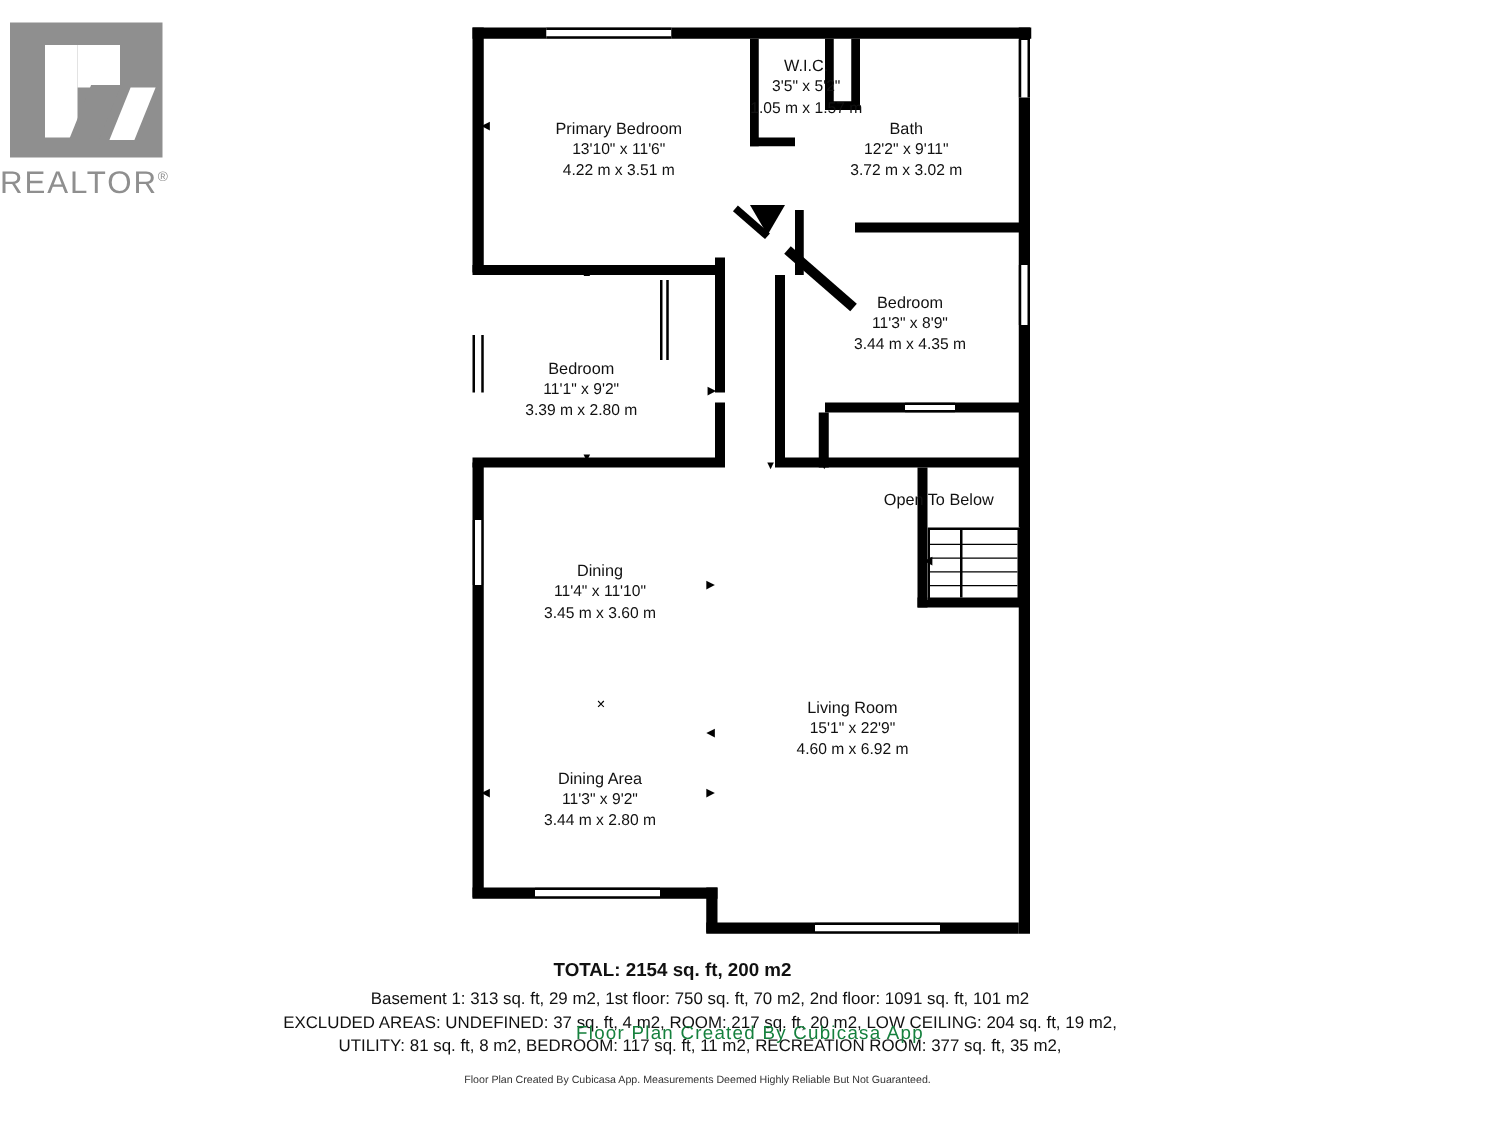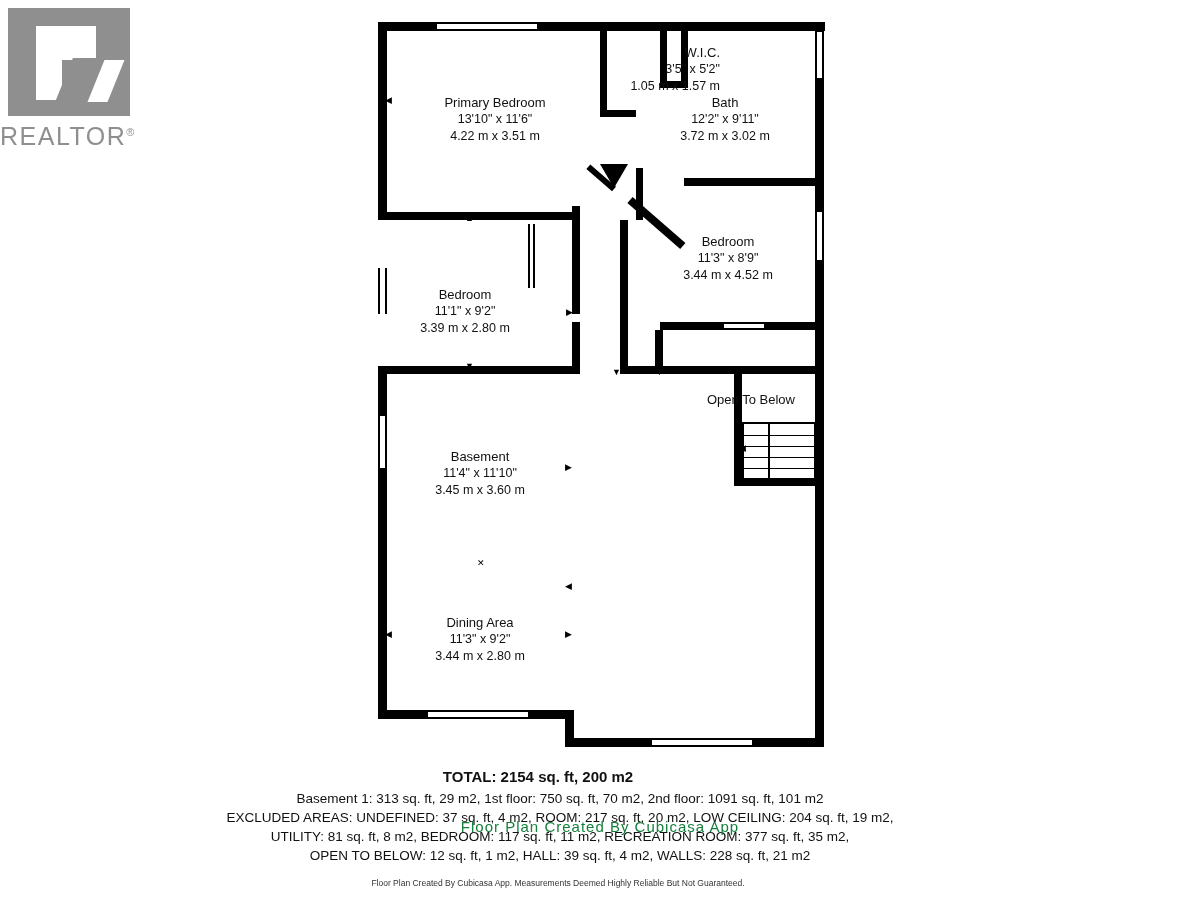--- a/index.html
+++ b/index.html
@@ -13,21 +13,21 @@
     position: relative;
     font-family: "Liberation Sans", sans-serif;
     color: #1a1a1a;
     overflow: hidden;
   }
 
   
   #realtor-logo {
     position: absolute;
     left: 0px;
-    top: 8px;
+    top: 18px;
     width: 150px;
     height: 145px;
   }
   #realtor-logo .mark {
     position: absolute;
     left: 8px;
     top: 0px;
     width: 122px;
     height: 108px;
     background: #8f8f8f;
@@ -267,66 +267,70 @@
 
   <div style="position:absolute; left:600px; top:164px; width:28px; height:24px; background:#000; clip-path:polygon(0 0, 100% 0, 50% 100%);"></div>
   <div style="position:absolute; left:580px; top:186px; width:34px; height:6px; background:#000; transform:rotate(41deg); transform-origin:right center;"></div>
 
   <div class="room-label" style="left:400px; top:94px; width:190px;">
     <span class="name">Primary Bedroom</span>
     <span class="dim">13'10" x 11'6"</span>
     <span class="dim">4.22 m x 3.51 m</span>
   </div>
 
-  <div class="room-label" style="left:570px; top:44px; width:150px;text-align:right;">
+  <div class="room-label" style="left:570px; top:44px; width:150px;">
     <span class="name">W.I.C.</span>
     <span class="dim">3'5" x 5'2"</span>
     <span class="dim">1.05 m x 1.57 m</span>
   </div>
 
   <div class="room-label" style="left:650px; top:94px; width:150px;">
     <span class="name">Bath</span>
     <span class="dim">12'2" x 9'11"</span>
     <span class="dim">3.72 m x 3.02 m</span>
   </div>
 
   <div class="room-label" style="left:653px; top:233px; width:150px;">
     <span class="name">Bedroom</span>
     <span class="dim">11'3" x 8'9"</span>
-    <span class="dim">3.44 m x 4.52 m</span>
+    <span class="dim">3.44 m x 4.35 m</span>
   </div>
 
 
   <div class="room-label" style="left:390px; top:286px; width:150px;">
     <span class="name">Bedroom</span>
     <span class="dim">11'1" x 9'2"</span>
     <span class="dim">3.39 m x 2.80 m</span>
   </div>
 
   <div class="room-label" style="left:405px; top:448px; width:150px;">
-    <span class="name">Basement</span>
+    <span class="name">Dining</span>
     <span class="dim">11'4" x 11'10"</span>
     <span class="dim">3.45 m x 3.60 m</span>
   </div>
 
+  <div class="room-label" style="left:607px; top:557px; width:150px;">
+    <span class="name">Living Room</span>
+    <span class="dim">15'1" x 22'9"</span>
+    <span class="dim">4.60 m x 6.92 m</span>
+  </div>
 
   <div class="room-label" style="left:405px; top:614px; width:150px;">
     <span class="name">Dining Area</span>
     <span class="dim">11'3" x 9'2"</span>
     <span class="dim">3.44 m x 2.80 m</span>
   </div>
 
   <div class="room-label" style="left:707px; top:391px; width:140px; text-align:left; overflow:hidden;">
     <span class="name">Open To Below</span>
   </div>
 
 </div>
 
 <div id="summary">
   <div class="total">TOTAL: 2154 sq. ft, 200 m2</div>
   <div class="line">Basement 1: 313 sq. ft, 29 m2, 1st floor: 750 sq. ft, 70 m2, 2nd floor: 1091 sq. ft, 101 m2</div>
   <div class="line">EXCLUDED AREAS: UNDEFINED: 37 sq. ft, 4 m2, ROOM: 217 sq. ft, 20 m2, LOW CEILING: 204 sq. ft, 19 m2,</div>
   <div class="line">UTILITY: 81 sq. ft, 8 m2, BEDROOM: 117 sq. ft, 11 m2, RECREATION ROOM: 377 sq. ft, 35 m2,</div>
-  <div class="line">OPEN TO BELOW: 12 sq. ft, 1 m2, HALL: 39 sq. ft, 4 m2, WALLS: 228 sq. ft, 21 m2</div>
   <div class="credit">Floor Plan Created By Cubicasa App. Measurements Deemed Highly Reliable But Not Guaranteed.</div>
 </div>
 
 <div id="watermark">Floor Plan Created By Cubicasa App</div>
 
 </body></html>

